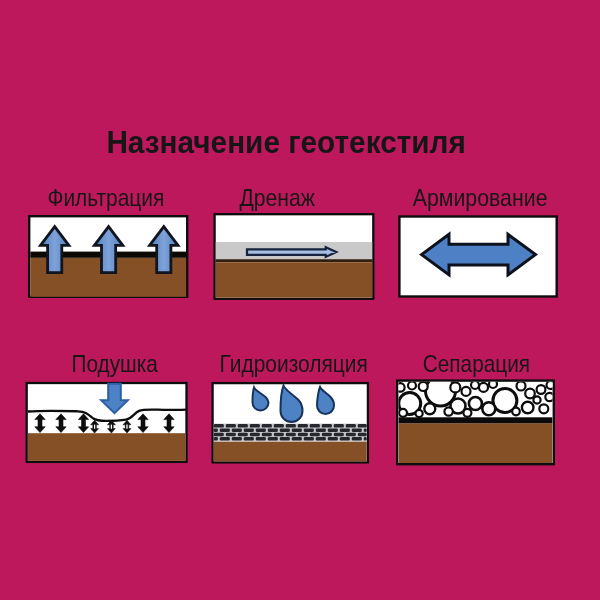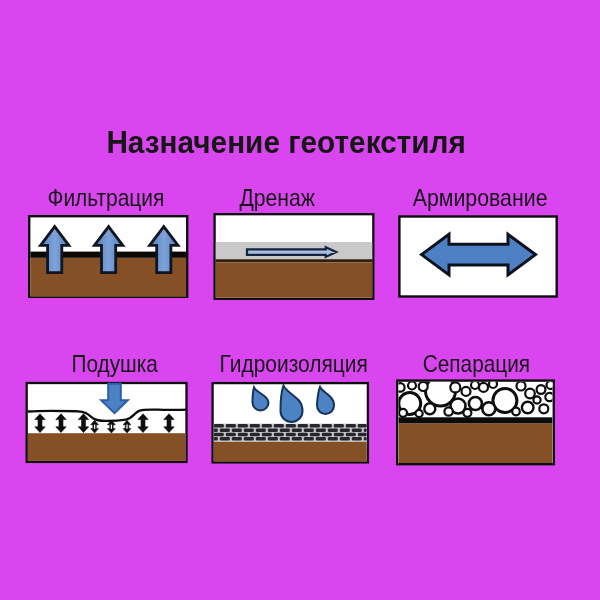--- a/index.html
+++ b/index.html
@@ -1,16 +1,16 @@
 <!DOCTYPE html>
 <html><head>
 <meta charset="utf-8">
 <style>
   html,body{margin:0;padding:0;background:#ffffff;}
-  #page{width:600px;height:600px;position:relative;overflow:hidden;background:#d946ef;}
+  #page{width:600px;height:600px;position:relative;overflow:hidden;background:#be185d;}
   svg{position:absolute;left:0;top:0;}
   text{font-family:"Liberation Sans",sans-serif;fill:#161616;}
 </style>
 </head>
 <body>
 <div id="page">
 <svg width="600" height="600" viewBox="0 0 600 600">
   <defs>
     <linearGradient id="arrg" x1="0" y1="0" x2="1" y2="0">
       <stop offset="0" stop-color="#5180c0"></stop>

